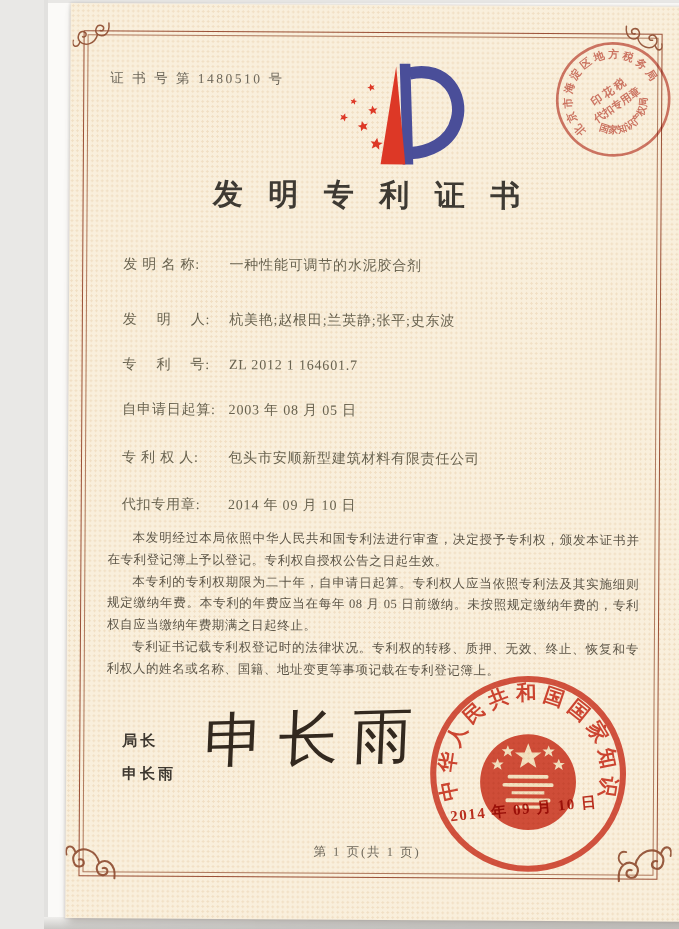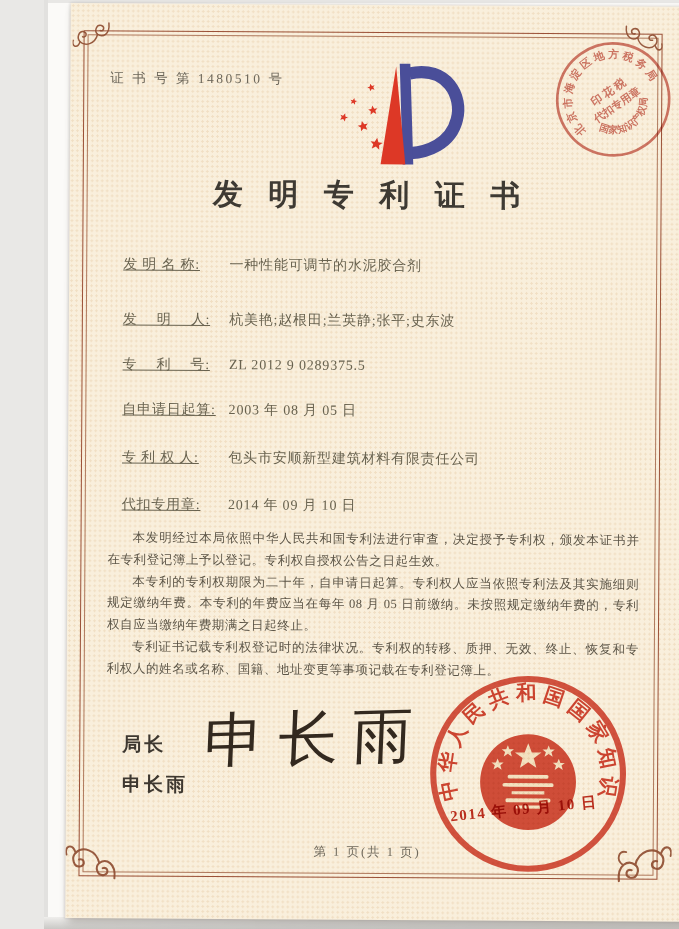--- a/index.html
+++ b/index.html
@@ -34,29 +34,29 @@
     color:#6d675a;}
 
   .logo{position:absolute;left:246px;top:56px;width:156px;height:106px;}
 
   .title{position:absolute;left:13px;top:170px;width:577px;text-align:center;
     font-size:30px;font-weight:600;letter-spacing:9px;color:#3e3a33;}
 
   .fields{position:absolute;left:54px;top:0;width:520px;}
   .frow{position:absolute;left:0;font-size:14px;color:#68624f;white-space:nowrap;
     letter-spacing:0.8px;}
-  .frow .lab{display:inline-block;min-width:96px;text-decoration:underline;}
+  .frow .lab{display:inline-block;min-width:96px;}
   .frow .val{margin-left:6px;}
   .f0{top:252px;} .f1{top:307px;} .f2{top:352px;} .f3{top:397px;} .f4{top:445px;} .f5{top:492px;}
 
   .bodytext{position:absolute;left:40px;top:524px;width:532px;font-size:12.5px;
     line-height:21.8px;color:#5c5547;text-align:justify;}
   .bodytext p{margin:0;text-indent:2em;letter-spacing:0.6px;}
 
-  .signer{position:absolute;left:56px;top:728px;font-size:19px;color:#3e3830;
+  .signer{position:absolute;left:56px;top:728px;font-size:15px;color:#3e3830;
     font-weight:600;letter-spacing:3px;font-family:Liberation Serif, serif;}
   .signer .line2{margin-top:14px;}
 
   .signature{position:absolute;left:138px;top:694px;font-size:60px;color:#33291f;
     letter-spacing:14px;transform:rotate(-2deg) skewX(-4deg);font-weight:500;
     white-space:nowrap;}
 
   .seal{position:absolute;left:360px;top:666px;width:204px;height:204px;
     mix-blend-mode:multiply;opacity:.93;}
   .sealdate{position:absolute;left:356px;top:794px;width:204px;text-align:center;
@@ -153,21 +153,21 @@
       <div class="frow f0">
         <span class="lab">发 明 名 称:</span>
         <span class="val">一种性能可调节的水泥胶合剂</span>
       </div>
       <div class="frow f1">
         <span class="lab">发　 明　 人:</span>
         <span class="val">杭美艳;赵根田;兰英静;张平;史东波</span>
       </div>
       <div class="frow f2">
         <span class="lab">专　 利　 号:</span>
-        <span class="val">ZL 2012 9 0289375.5</span>
+        <span class="val">ZL 2012 1 164601.7</span>
       </div>
       <div class="frow f3">
         <span class="lab">自申请日起算:</span>
         <span class="val">2003 年 08 月 05 日</span>
       </div>
       <div class="frow f4">
         <span class="lab">专 利 权 人:</span>
         <span class="val">包头市安顺新型建筑材料有限责任公司</span>
       </div>
       <div class="frow f5">

